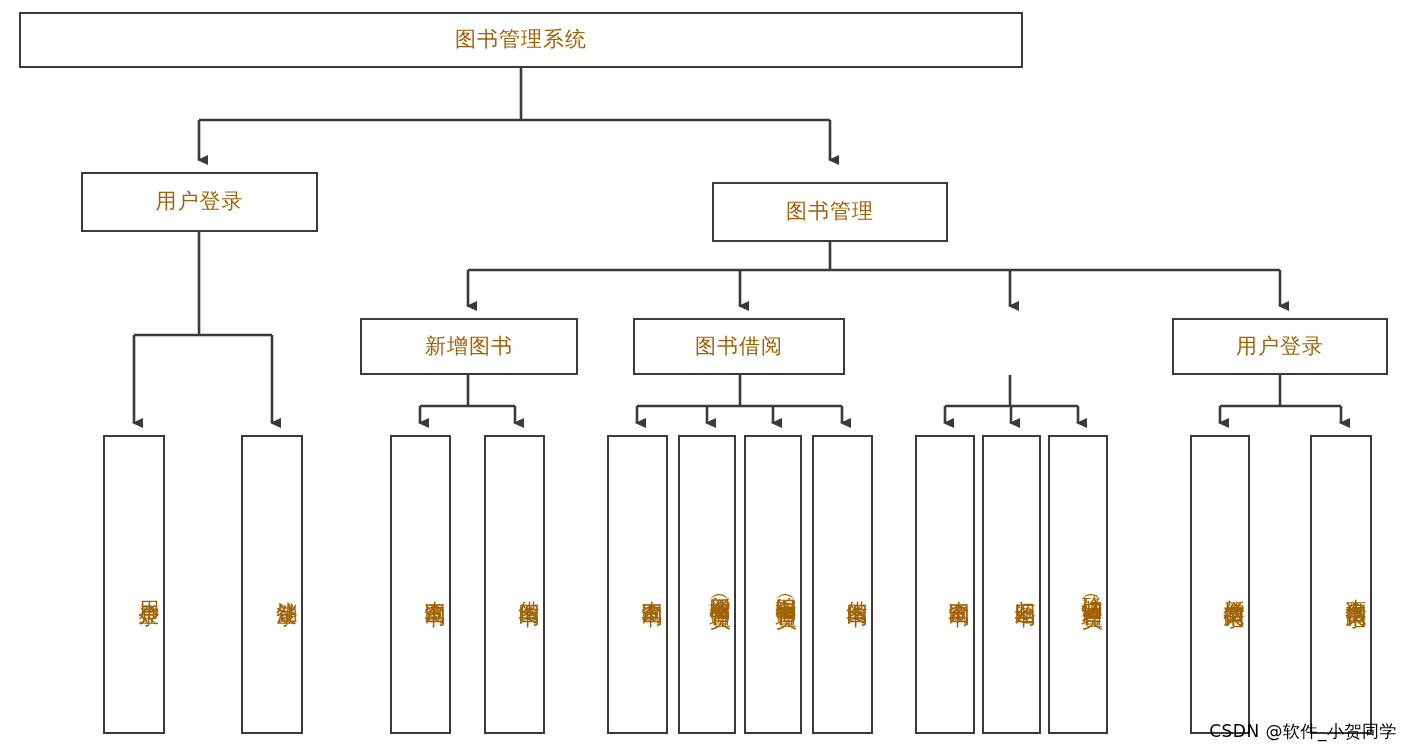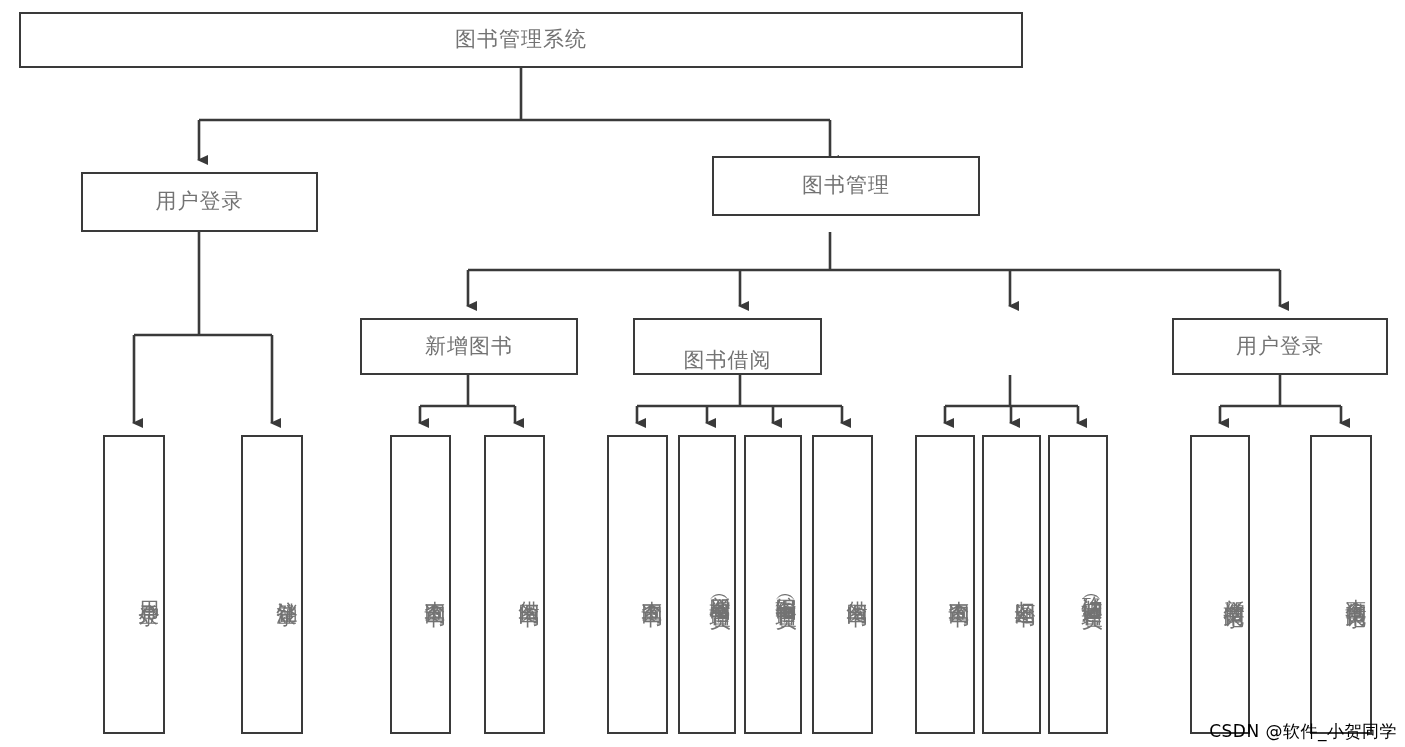--- a/index.html
+++ b/index.html
@@ -19,21 +19,21 @@
     pointer-events:none;
   }
   .node{
     position:absolute;
     box-sizing:border-box;
     background:#ffffff;
     border:2px solid #3a3a3a;
     display:flex;
     align-items:center;
     justify-content:center;
-    color:#737373;
+    color:#a16207;
   }
   .node.horiz{
     font-size:21px;
     letter-spacing:1px;
     line-height:1.2;
   }
   .node.vert{
     writing-mode:vertical-rl;
     text-orientation:upright;
     font-size:21px;
@@ -126,28 +126,28 @@
     </g>
   </svg>
 
   <div class="node horiz" style="left:19px;top:12px;width:1004px;height:56px;">
     <span class="hlabel">图书管理系统</span>
   </div>
 
   <div class="node horiz" style="left:81px;top:172px;width:237px;height:60px;">
     <span class="hlabel">用户登录</span>
   </div>
-  <div class="node horiz" style="left:712px;top:156px;width:268px;height:60px;">
+  <div class="node horiz" style="left:712px;top:182px;width:236px;height:60px;">
     <span class="hlabel">图书管理</span>
   </div>
 
   <div class="node horiz" style="left:360px;top:318px;width:218px;height:57px;">
     <span class="hlabel">新增图书</span>
   </div>
-  <div class="node horiz" style="left:633px;top:318px;width:189px;height:57px;align-items:flex-end;">
+  <div class="node horiz" style="left:633px;top:318px;width:212px;height:57px;">
     <span class="hlabel">图书借阅</span>
   </div>
   <div class="node horiz" style="left:1172px;top:318px;width:216px;height:57px;">
     <span class="hlabel">用户登录</span>
   </div>
 
   <div class="node vert" style="left:103px;top:435px;width:62px;height:299px;">
     <span class="vlabel">用户登录</span>
   </div>
   <div class="node vert" style="left:241px;top:435px;width:62px;height:299px;">

